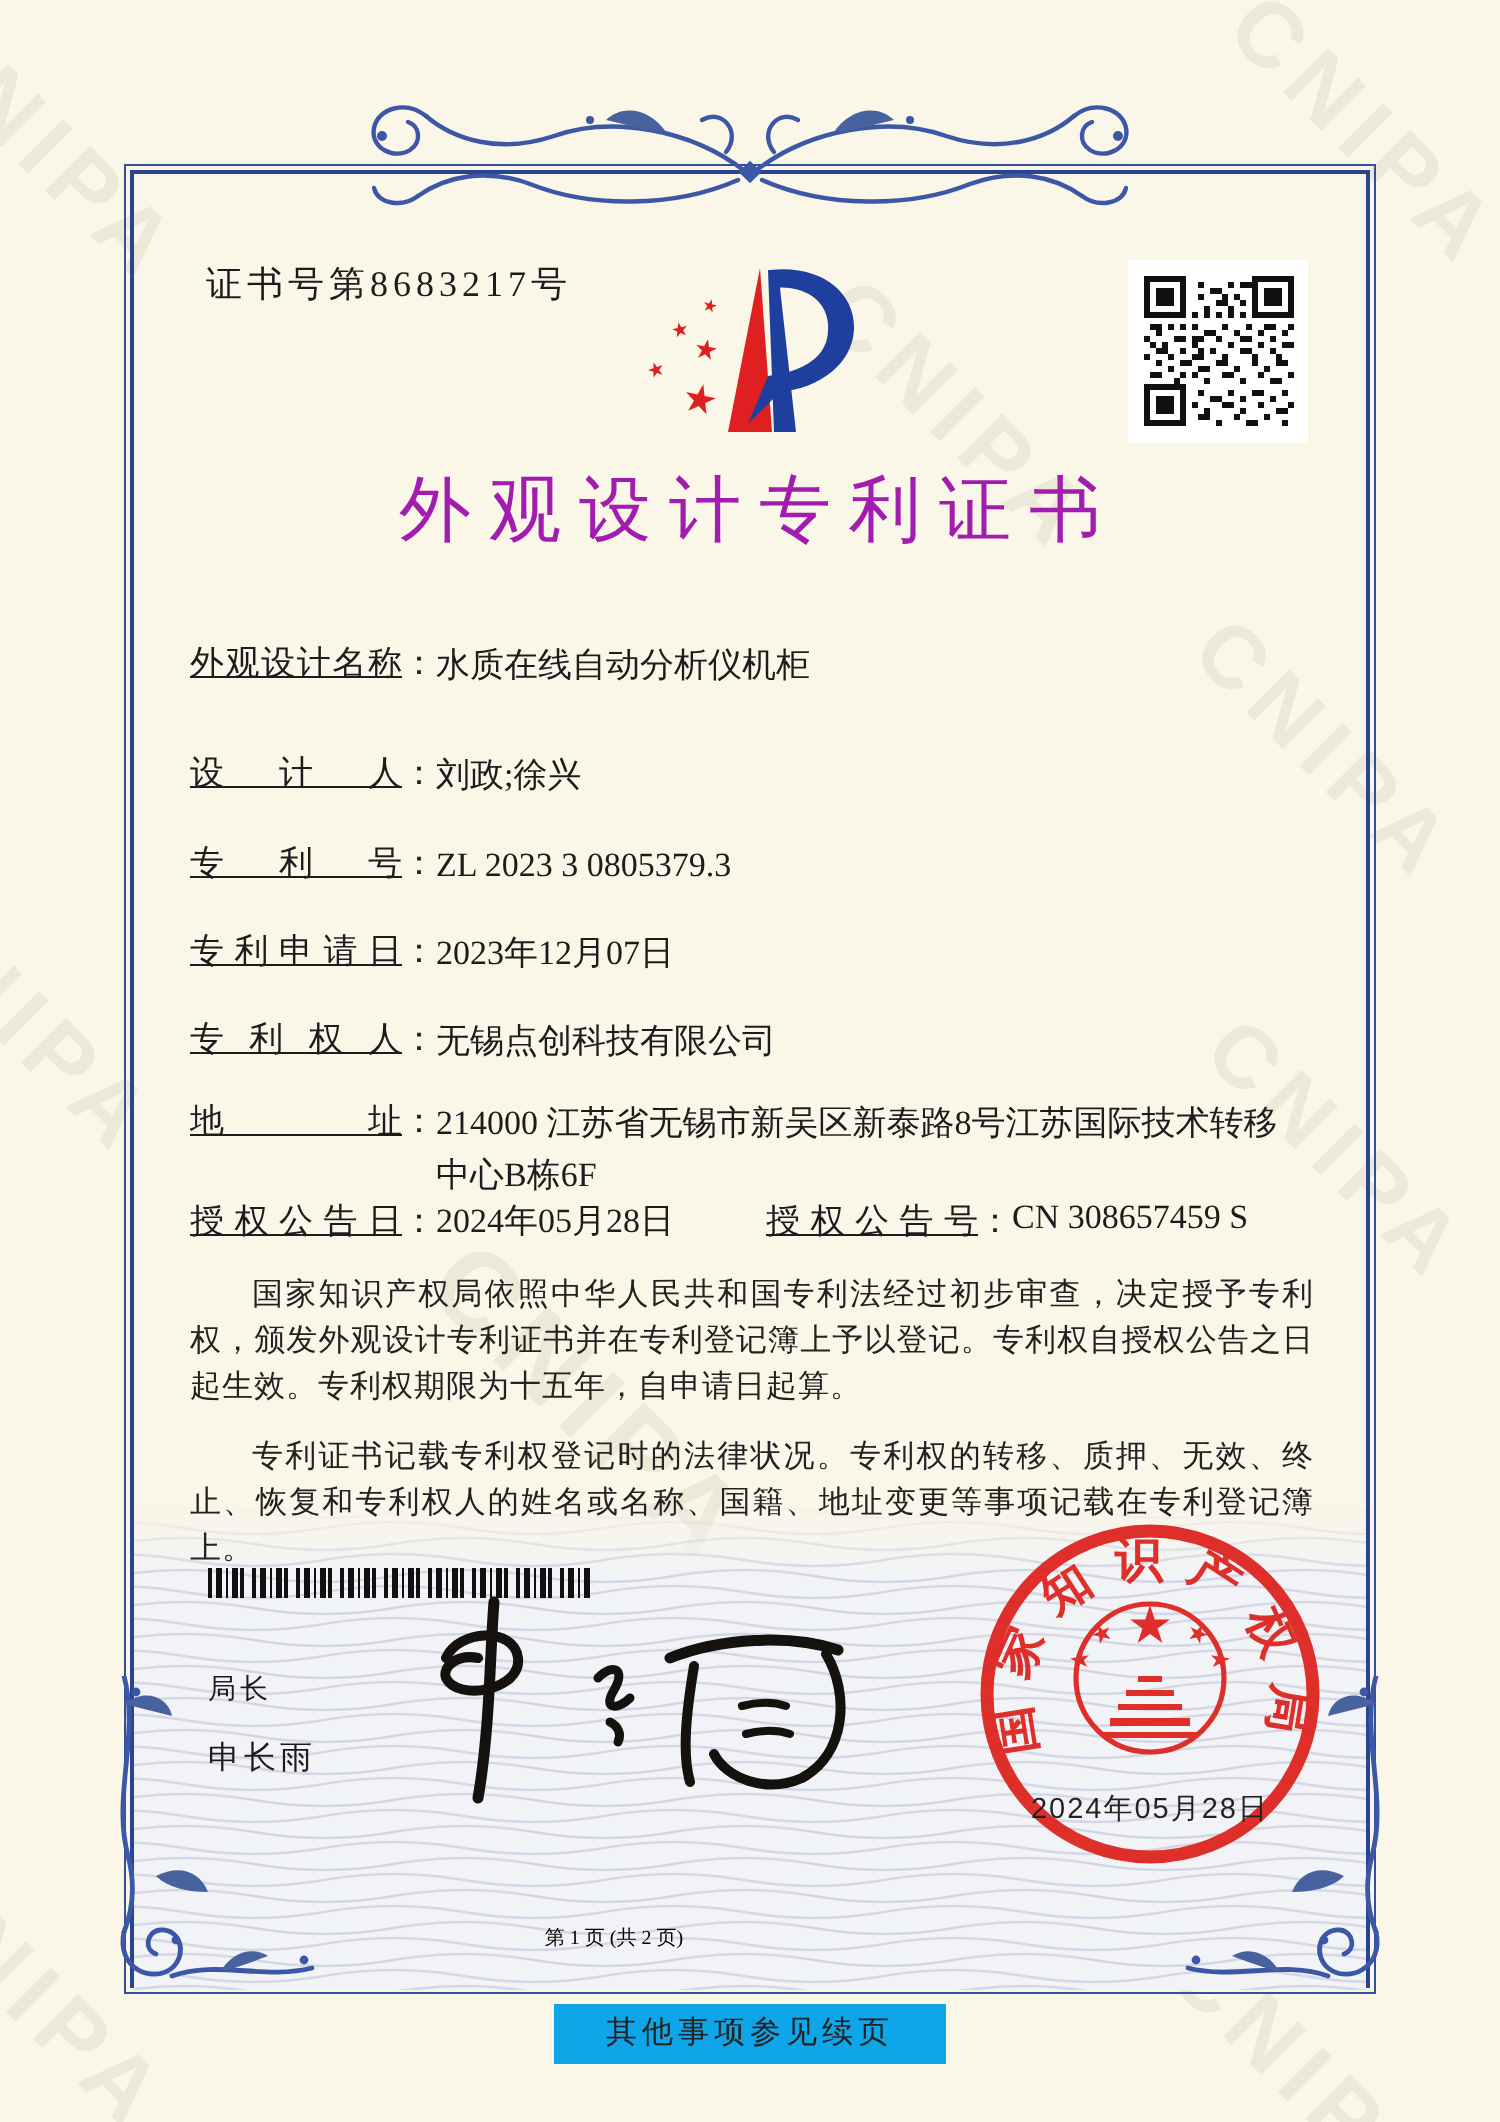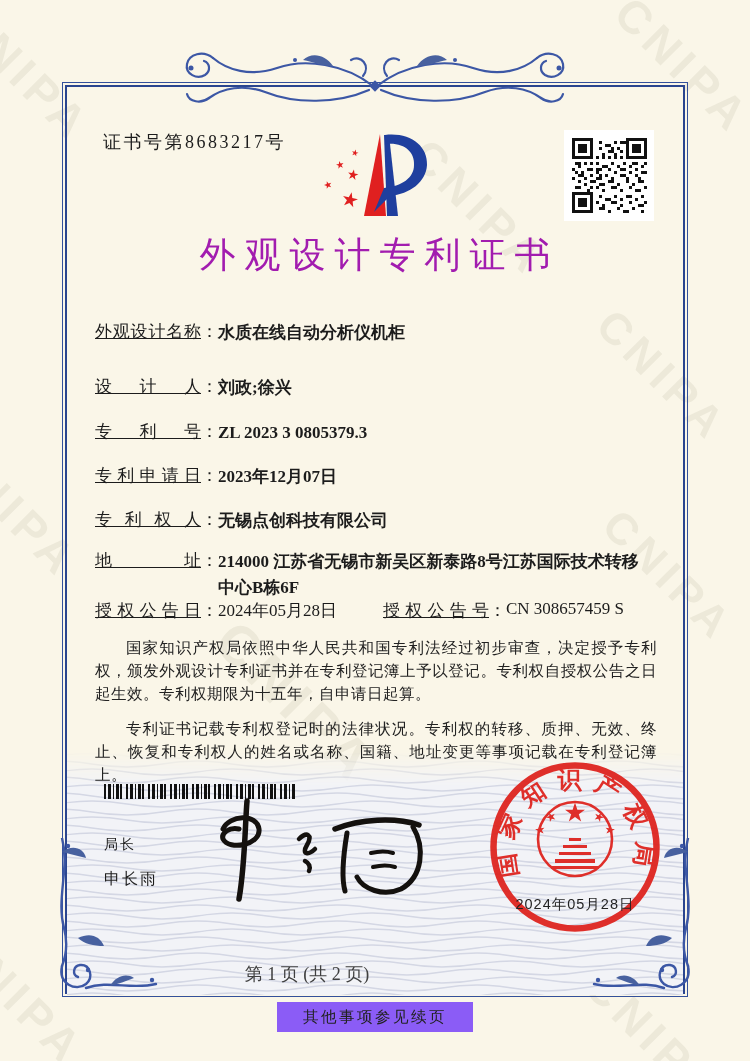--- a/index.html
+++ b/index.html
@@ -16,38 +16,38 @@
       border:2.2px solid #2A458F;border-bottom-width:3.5px;box-sizing:border-box;}
   
   .cert-no{left:103px;top:130px;font-size:18px;letter-spacing:2.5px;}
   .title{left:0;top:231px;width:750px;text-align:center;font-size:36px;letter-spacing:9px;text-indent:9px;color:#a21caf;}
   .qr-box{left:564px;top:130px;width:90px;height:91px;background:#fff;}
   
   .fields{left:95px;top:320px;width:566px;font-size:17px;}
   .frow{position:absolute;left:0;}
   .flabel{display:inline-block;width:106px;text-align:justify;text-align-last:justify;vertical-align:top;text-decoration:underline;}
   .fcolon{vertical-align:top;}
-  .fval{display:inline-block;width:436px;vertical-align:top;line-height:1.55;font-weight:bold;}
+  .fval{display:inline-block;width:436px;vertical-align:top;line-height:1.55;}
   .fpair2{position:absolute;left:288px;top:0;}
   
   .paras{left:95px;top:624px;width:562px;font-size:15.5px;line-height:23px;letter-spacing:0.5px;color:#222;}
   .paras p{margin:12px 0 3px 0;text-indent:2em;text-align:justify;}
   
   .wave-panel{left:67px;top:752px;width:616px;height:243px;background:#F2F3F7;
       -webkit-mask-image:linear-gradient(180deg,transparent 0,#000 34px);
       mask-image:linear-gradient(180deg,transparent 0,#000 34px);}
   
   .barcode{left:104px;top:784px;width:192px;height:15px;
     background:repeating-linear-gradient(90deg,#111 0 2px,transparent 2px 4px,#111 4px 7px,
       transparent 7px 9px,#111 9px 10px,transparent 10px 12px,#111 12px 15px,transparent 15px 16px,
       #111 16px 18px,transparent 18px 22px);}
   .signer-title{left:104px;top:836px;font-size:14px;font-family:"Liberation Sans","DejaVu Sans",sans-serif;letter-spacing:2px;}
   .signer-name{left:104px;top:869px;font-size:16px;font-family:"Liberation Sans","DejaVu Sans",sans-serif;letter-spacing:2px;}
-  .page-footer{left:0;top:962px;width:614px;text-align:center;font-size:18px;color:#404040;}
-  .note-box{left:277px;top:1002px;width:196px;height:30px;background:#8b5cf6;
+  .page-footer{left:0;top:962px;width:614px;text-align:center;font-size:10px;color:#000000;}
+  .note-box{left:277px;top:1002px;width:196px;height:30px;background:#0ea5e9;
       text-align:center;line-height:30px;font-size:15.5px;letter-spacing:2.5px;color:#222;}
   svg{display:block;}
 </style>
 </head>
 <body>
 
 <svg width="0" height="0" style="position:absolute" aria-hidden="true">
   <defs>
     <path id="star" d="M0,-1 L0.225,-0.309 L0.951,-0.309 L0.363,0.118 L0.588,0.809 L0,0.382 L-0.588,0.809 L-0.363,0.118 L-0.951,-0.309 L-0.225,-0.309 Z"></path>
   </defs>

